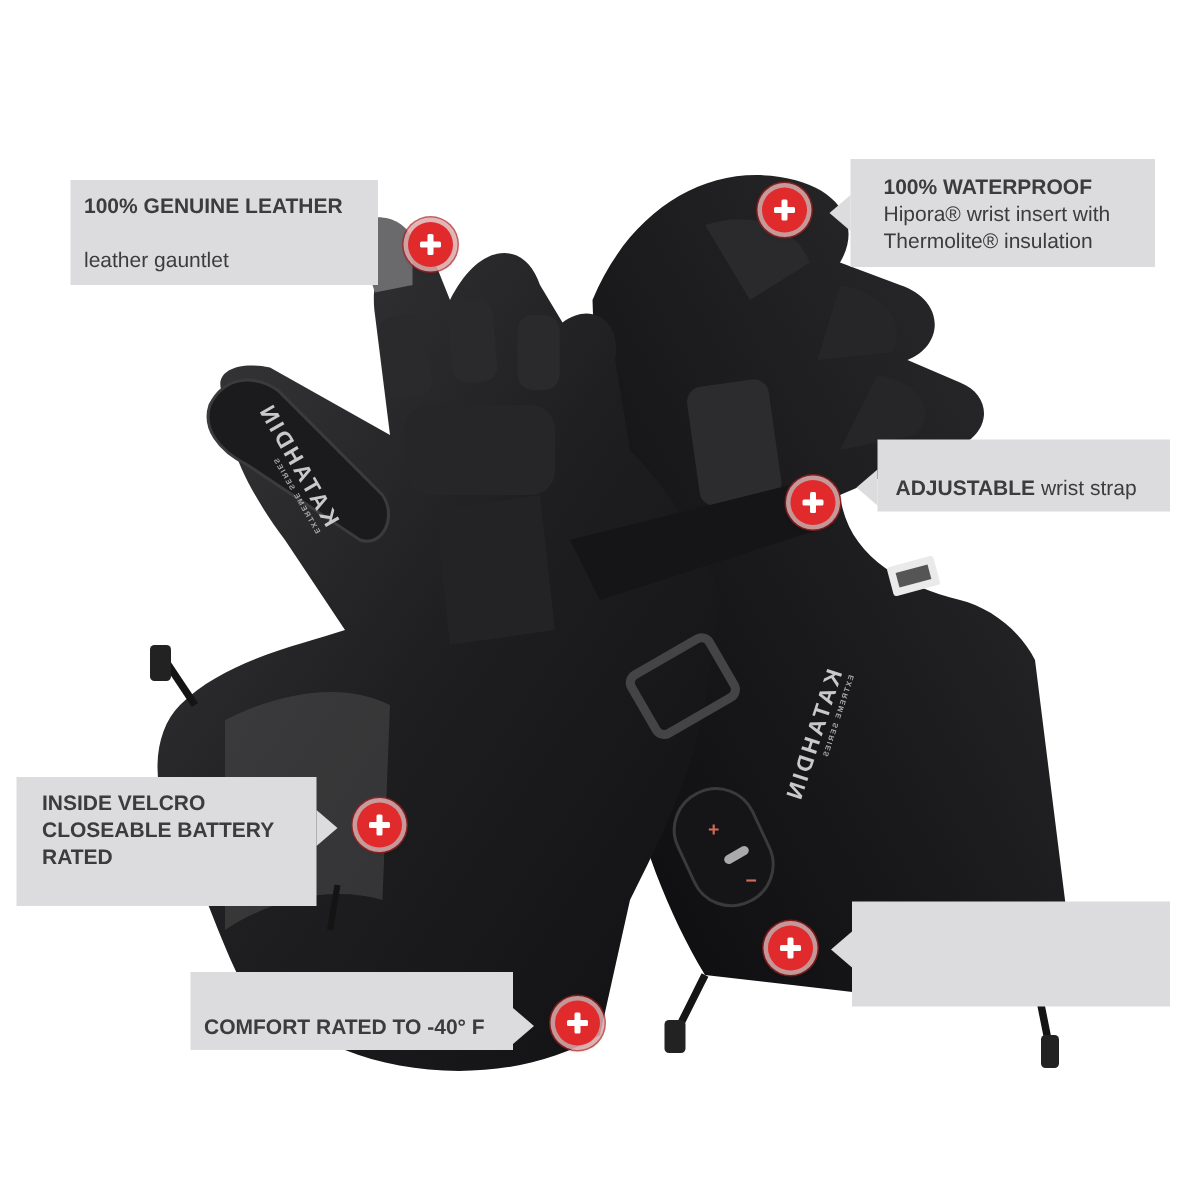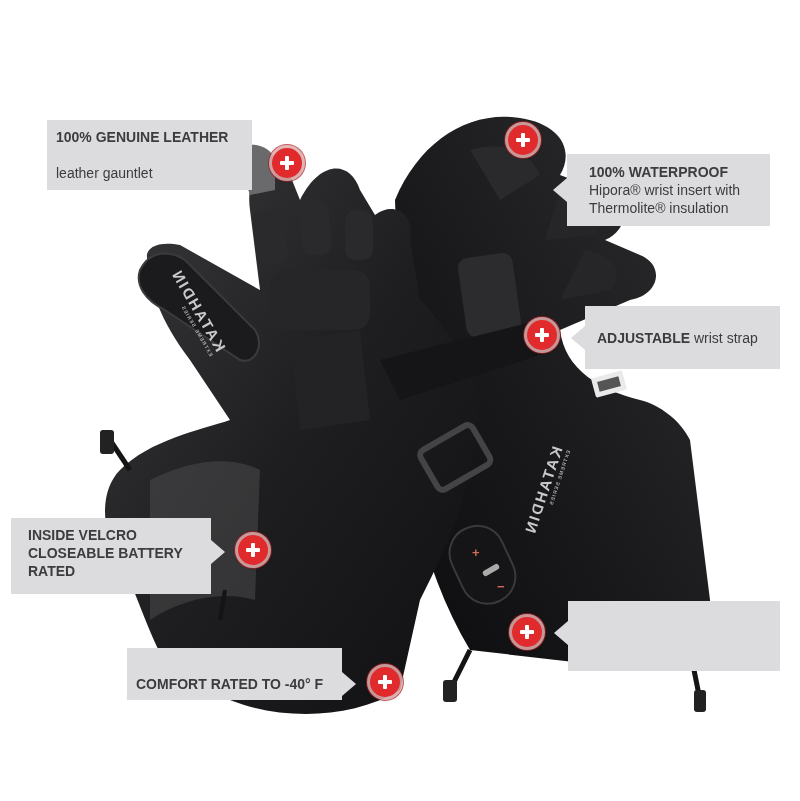--- a/index.html
+++ b/index.html
@@ -117,45 +117,45 @@
       <b>100% GENUINE LEATHER</b><br>
       <br>
       <span>leather gauntlet</span>
     </div>
   </div>
   <div class="hotspot" style="left:272px;top:148px;">
     <span class="plus-h"></span>
       <span class="plus-v"></span>
   </div>
 
-  <div class="callout" style="left:567px;top:106px;width:203px;height:72px;margin-top:48px;">
+  <div class="callout" style="left:567px;top:106px;width:203px;height:72px;">
     <div class="notch" style="left:-14px;top:24px;border-top:12px solid transparent;border-bottom:12px solid transparent;border-right:14px solid #dcdcde;"></div>
     <div class="txt" style="left:22px;top:9px;">
       <b>100% WATERPROOF</b><br>
       <span>Hipora® wrist insert with</span><br>
       <span>Thermolite® insulation</span>
     </div>
   </div>
   <div class="hotspot" style="left:508px;top:125px;">
     <span class="plus-h"></span>
       <span class="plus-v"></span>
   </div>
 
-  <div class="callout" style="left:585px;top:306px;width:195px;height:63px;">
+  <div class="callout" style="left:585px;top:293px;width:195px;height:48px;">
     <div class="notch" style="left:-14px;top:20px;border-top:12px solid transparent;border-bottom:12px solid transparent;border-right:14px solid #dcdcde;"></div>
     <div class="txt" style="left:12px;top:23px;">
       <b>ADJUSTABLE</b><span> wrist strap</span>
     </div>
   </div>
   <div class="hotspot" style="left:527px;top:320px;">
     <span class="plus-h"></span>
       <span class="plus-v"></span>
   </div>
 
-  <div class="callout" style="left:11px;top:518px;width:200px;height:76px;">
+  <div class="callout" style="left:11px;top:518px;width:200px;height:86px;">
     <div class="notch" style="right:-14px;top:22px;border-top:12px solid transparent;border-bottom:12px solid transparent;border-left:14px solid #dcdcde;"></div>
     <div class="txt" style="left:17px;top:8px;font-weight:bold;">
       <span>INSIDE VELCRO</span><br>
       <span>CLOSEABLE BATTERY</span><br>
       <span>RATED</span>
     </div>
   </div>
   <div class="hotspot" style="left:238px;top:535px;">
     <span class="plus-h"></span>
       <span class="plus-v"></span>

